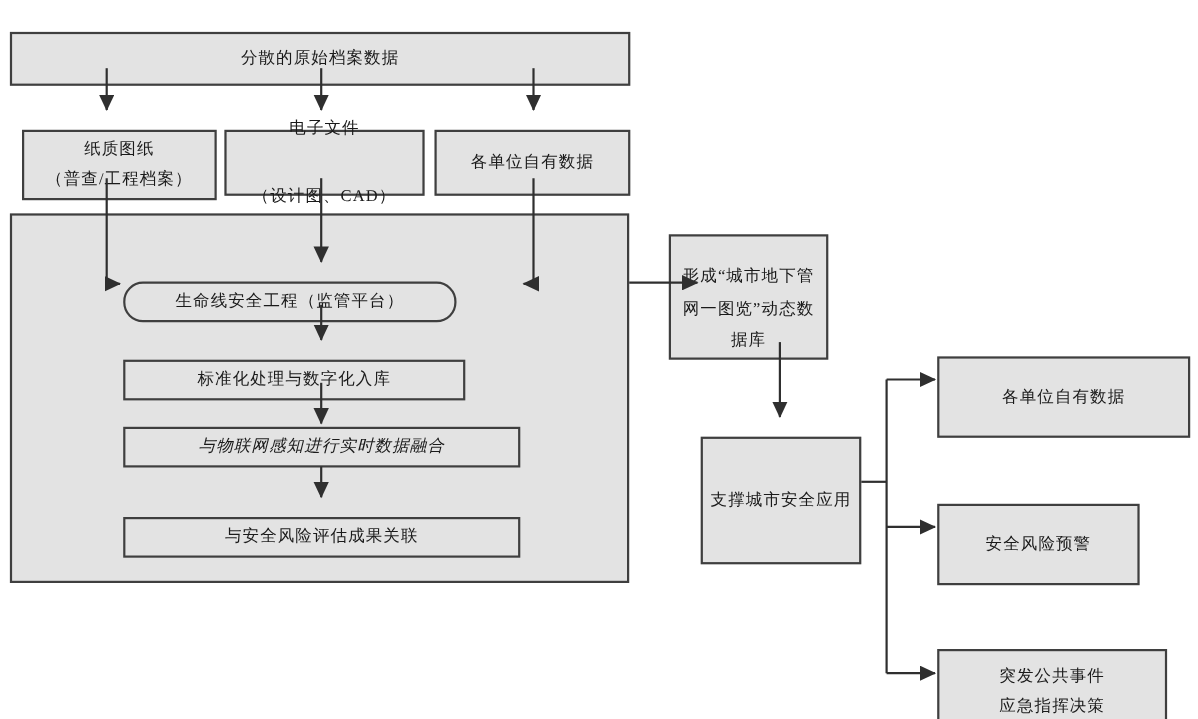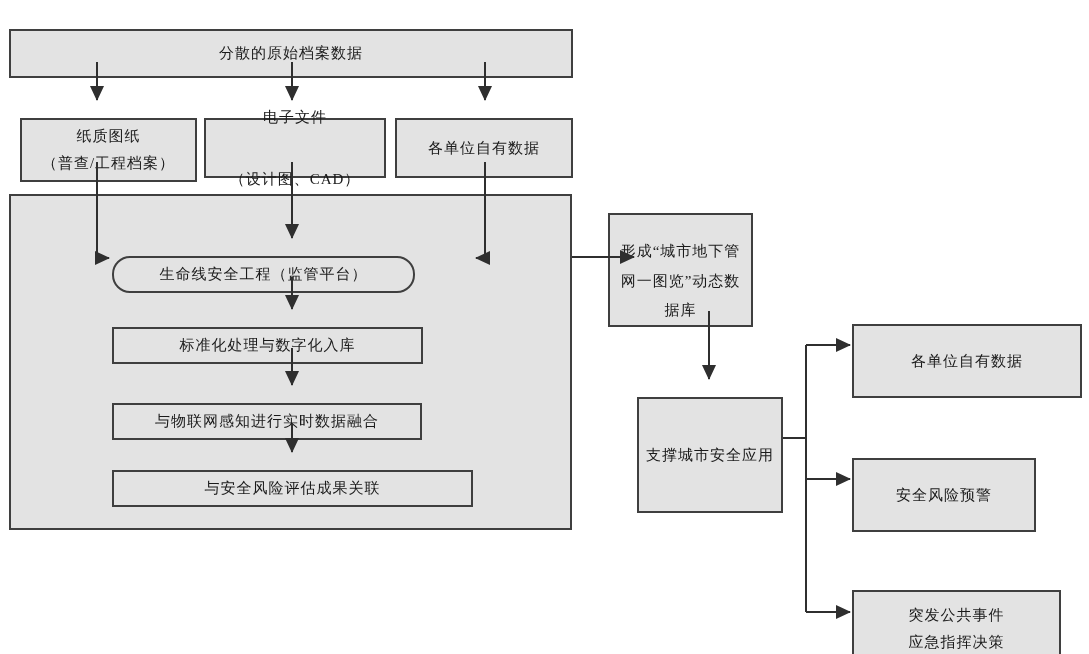--- a/index.html
+++ b/index.html
@@ -58,21 +58,21 @@
     z-index: 1;
   }
   
   #n-source    { left: 9px;   top: 13px;  width: 564px; height: 49px; }
   #n-paper     { left: 20px;   top: 102px; width: 177px; height: 64px; }
   #n-efile     { left: 204px; top: 102px; width: 182px; height: 60px; gap: 35px; }
   #n-own       { left: 395px; top: 102px; width: 178px; height: 60px; align-items: center; }
   #n-group     { left: 9px;   top: 194px; width: 563px; height: 336px; }
   #n-platform  { left: 112px; top: 240px; width: 303px; height: 37px; border-radius: 18px; }
   #n-standard  { left: 112px; top: 311px; width: 311px; height: 37px; }
-  #n-iot       { left: 112px; top: 387px; width: 310px; height: 37px; }
+  #n-iot       { left: 112px; top: 372px; width: 361px; height: 37px; font-style: italic; }
   #n-risk      { left: 112px; top: 454px; width: 361px; height: 37px; }
   #n-database  { left: 608px; top: 197px; width: 145px; height: 114px; line-height: 1.95; justify-content: flex-end; }
   #n-support   { left: 637px; top: 381px; width: 146px; height: 116px; }
   #n-ops       { left: 852px; top: 308px; width: 230px; height: 74px; }
   #n-warning   { left: 852px; top: 442px; width: 184px; height: 74px; }
   #n-emergency { left: 852px; top: 574px; width: 209px; height: 77px; }
 </style>
 </head>
 <body>
 

